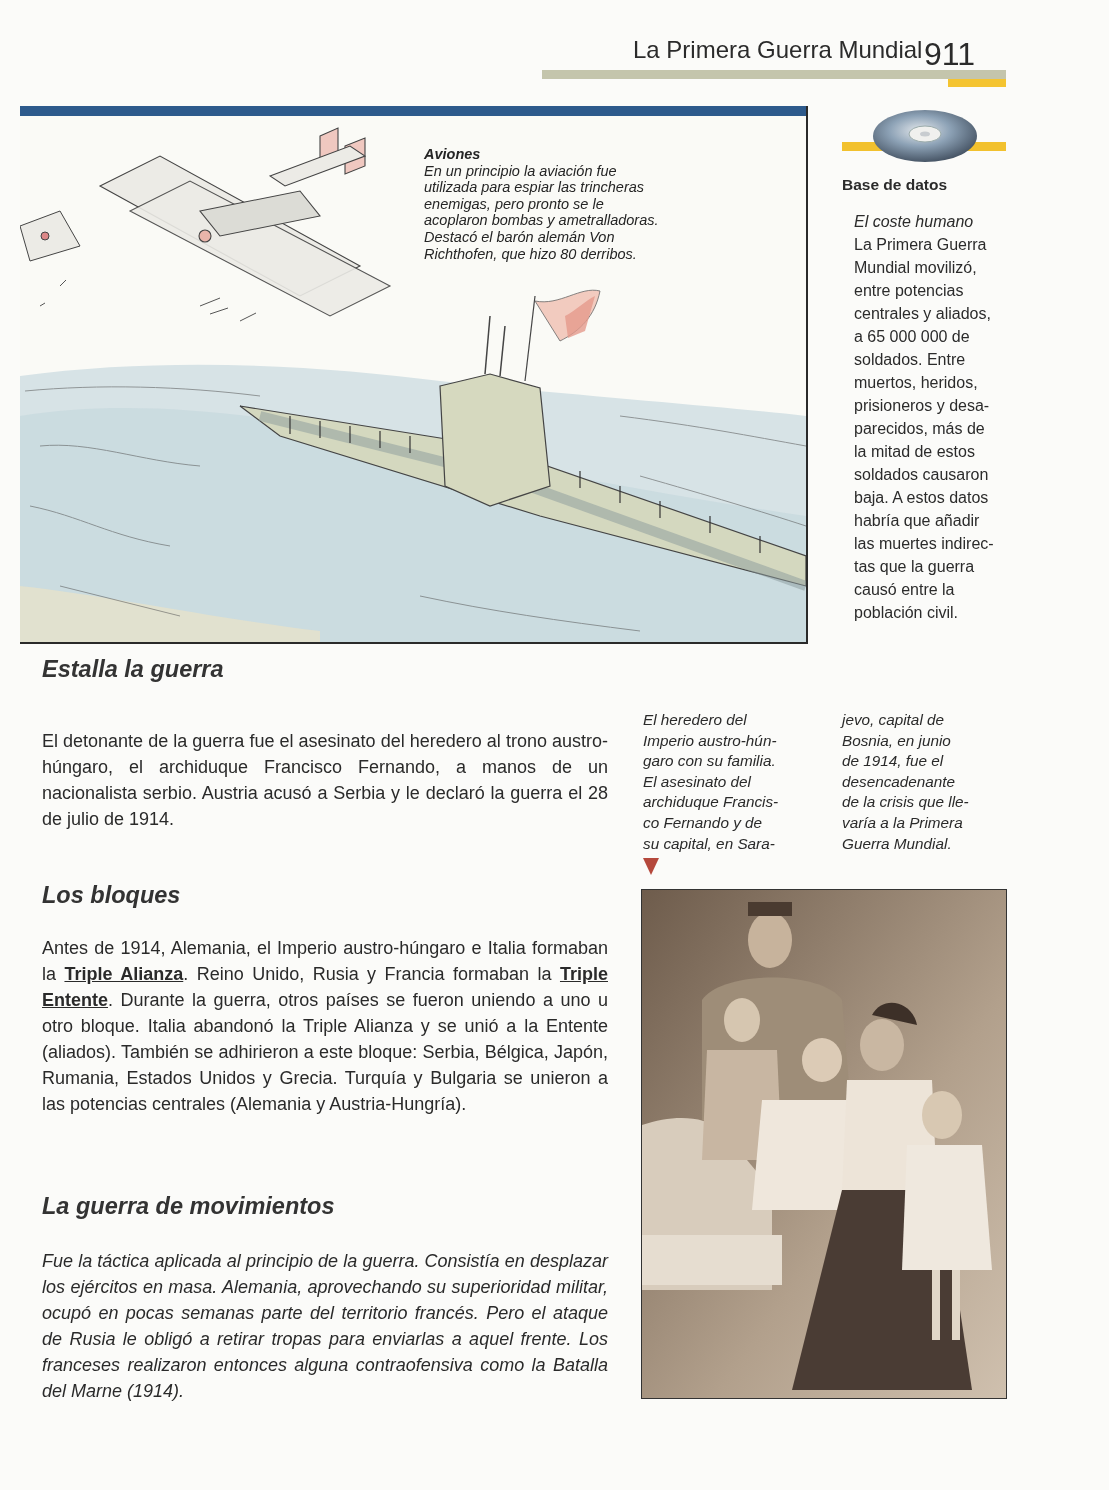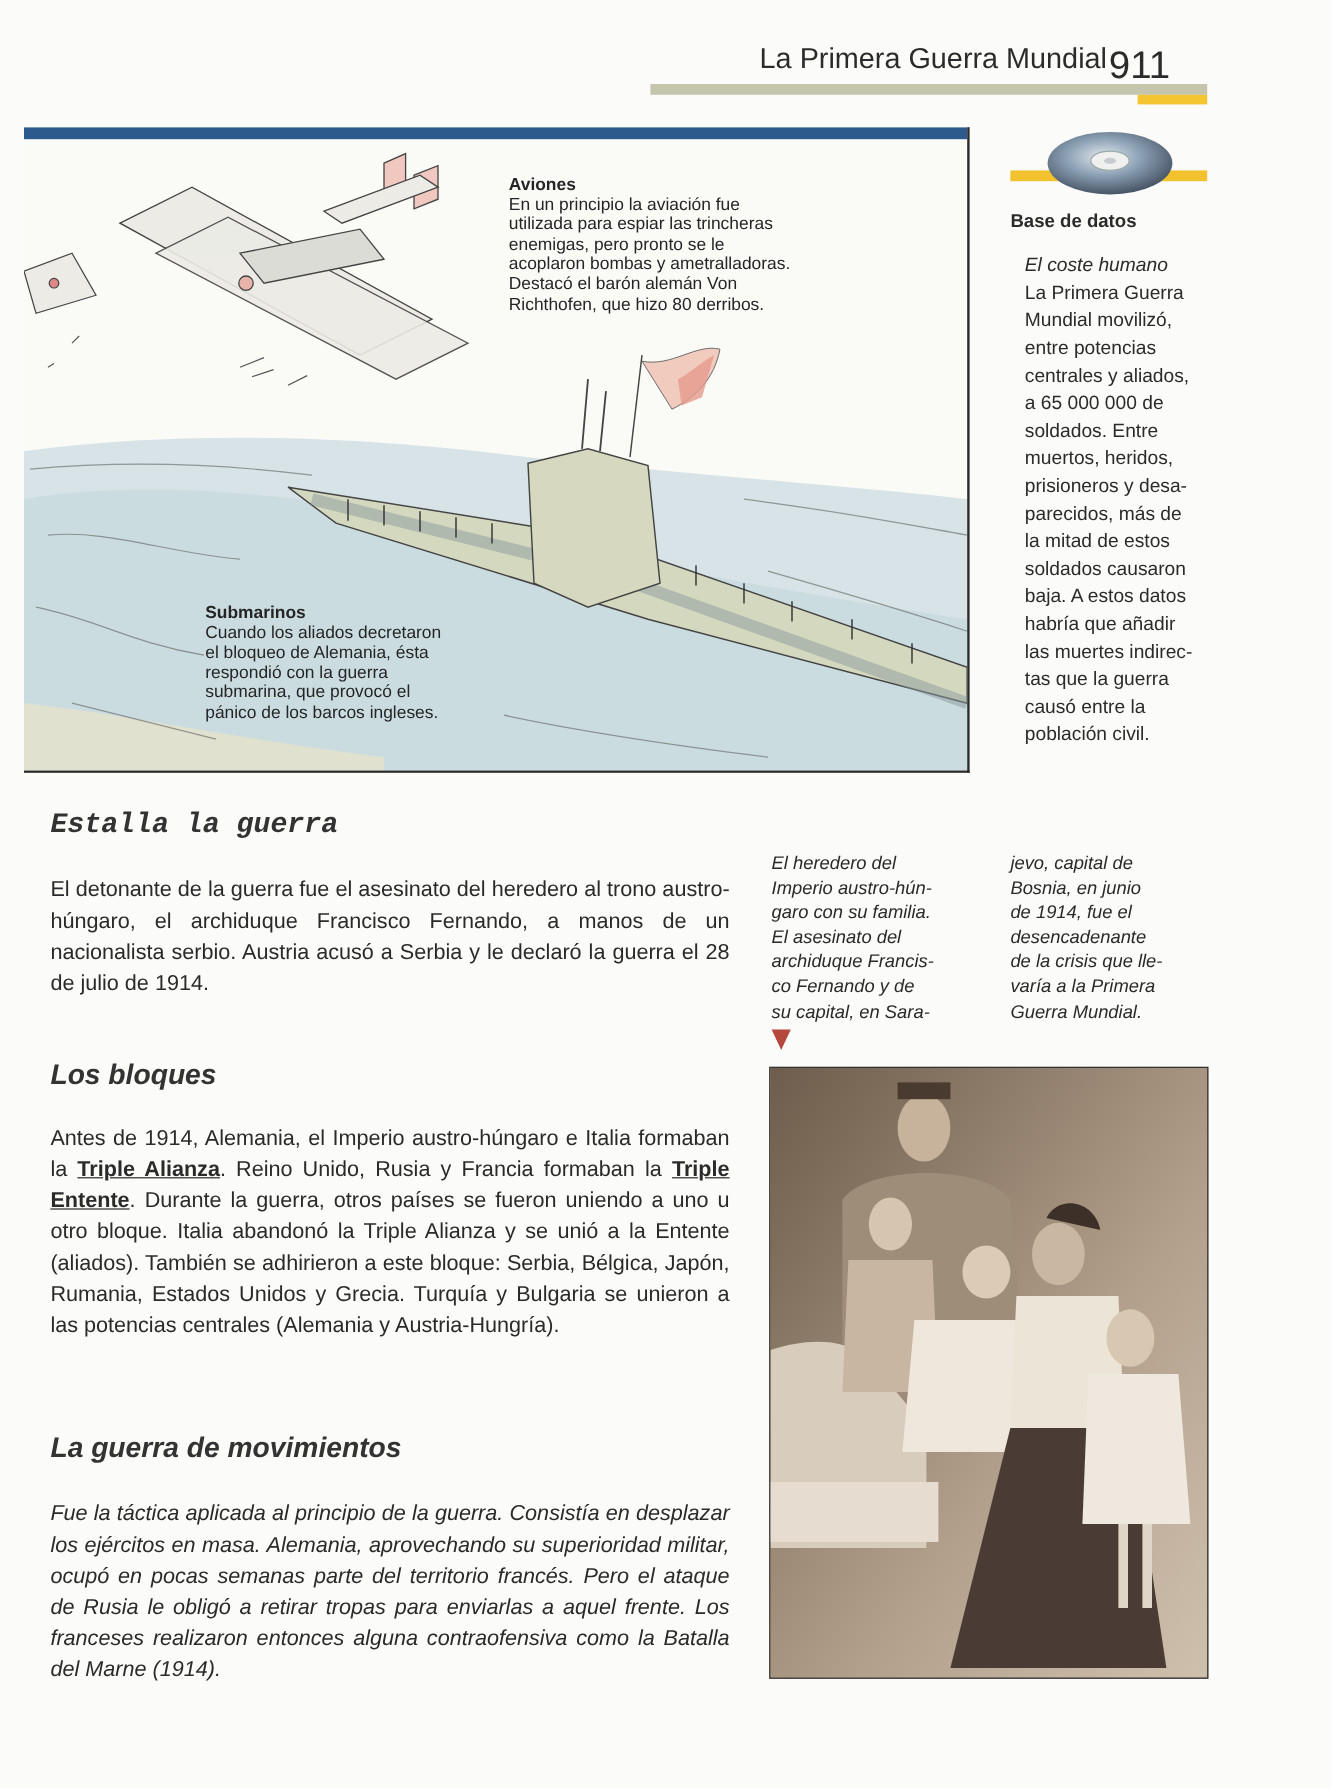--- a/index.html
+++ b/index.html
@@ -13,37 +13,37 @@
   
   #running-title { left:633px; top:36px; font-size:24px; color:#2b2b2b; white-space:nowrap; }
   #page-number { left:924px; top:36px; font-size:32px; color:#2b2b2b; }
   #header-rule { left:542px; top:70px; width:464px; height:9px; background:#c4c5ac; }
   #header-accent { left:948px; top:79px; width:58px; height:8px; background:#f4c431; }
 
   
   #illustration { left:20px; top:106px; width:786px; height:536px; background:#fafaf6; border-right:2px solid #2a2a2a; border-bottom:2px solid #2a2a2a; overflow:hidden; }
   #illus-bar { left:0; top:0; width:786px; height:10px; background:#2d5a8c; }
   #illus-art { left:0; top:10px; width:786px; height:526px; }
-  .caption { font-size:14.5px; line-height:16.6px; color:#252525; }
+  .caption { font-style:italic; font-size:14.5px; line-height:16.6px; color:#252525; }
   .caption .ct { font-weight:bold; display:block; }
   #cap-aviones { left:404px; top:40px; width:300px; }
   #cap-submarinos { left:151px; top:397px; width:250px; }
 
   
   #cd-band { left:842px; top:142px; width:164px; height:9px; background:#f2c12e; }
   #cd-disc { left:870px; top:108px; width:110px; height:56px; }
   #sidebar-heading { left:842px; top:176px; font-size:15.5px; font-weight:bold; color:#2b2b2b; }
   #sidebar-body { left:842px; top:210px; width:168px; font-size:16px; line-height:23px; color:#2b2b2b;margin-left:12px; }
   #sidebar-body .sub { font-style:italic; }
 
   
   .h2 { font-style:italic; font-weight:bold; font-size:23.5px; color:#333; white-space:nowrap; }
   .para { font-size:18px; line-height:26px; color:#2a2a2a; text-align:justify; width:566px; }
   .para b { font-weight:bold;text-decoration:underline; }
-  #h-estalla { left:42px; top:674px;font-family:Liberation Mono, monospace; }
+  #h-estalla { left:42px; top:656px; }
   #p-estalla { left:42px; top:728px; }
   #h-bloques { left:42px; top:882px; }
   #p-bloques { left:42px; top:935px; }
   #h-movimientos { left:42px; top:1193px; }
   #p-movimientos { left:42px; top:1248px;font-style:italic; }
 
   
   .pcap { font-style:italic; font-size:15.3px; line-height:20.6px; color:#2a2a2a; width:170px; }
   #pcap-left { left:643px; top:710px; }
   #pcap-right { left:842px; top:710px; }
@@ -126,28 +126,20 @@
     </g>
   </svg>
   <div id="cap-aviones" class="abs caption">
     <span class="ct">Aviones</span>
     <span style="display:block">En un principio la aviación fue</span>
     <span style="display:block">utilizada para espiar las trincheras</span>
     <span style="display:block">enemigas, pero pronto se le</span>
     <span style="display:block">acoplaron bombas y ametralladoras.</span>
     <span style="display:block">Destacó el barón alemán Von</span>
     <span style="display:block">Richthofen, que hizo 80 derribos.</span>
-  </div>
-  <div id="cap-submarinos" class="abs caption">
-    <span class="ct">Submarinos</span>
-    <span style="display:block">Cuando los aliados decretaron</span>
-    <span style="display:block">el bloqueo de Alemania, ésta</span>
-    <span style="display:block">respondió con la guerra</span>
-    <span style="display:block">submarina, que provocó el</span>
-    <span style="display:block">pánico de los barcos ingleses.</span>
   </div>
 </div>
 
 <div id="cd-band" class="abs"></div>
 <svg id="cd-disc" class="abs" viewBox="0 0 110 56">
   <defs>
     <radialGradient id="cdg" cx="45%" cy="40%" r="65%">
       <stop offset="0%" stop-color="#e4e8ec"></stop>
       <stop offset="45%" stop-color="#8da2b6"></stop>
       <stop offset="100%" stop-color="#3d4a5a"></stop>

